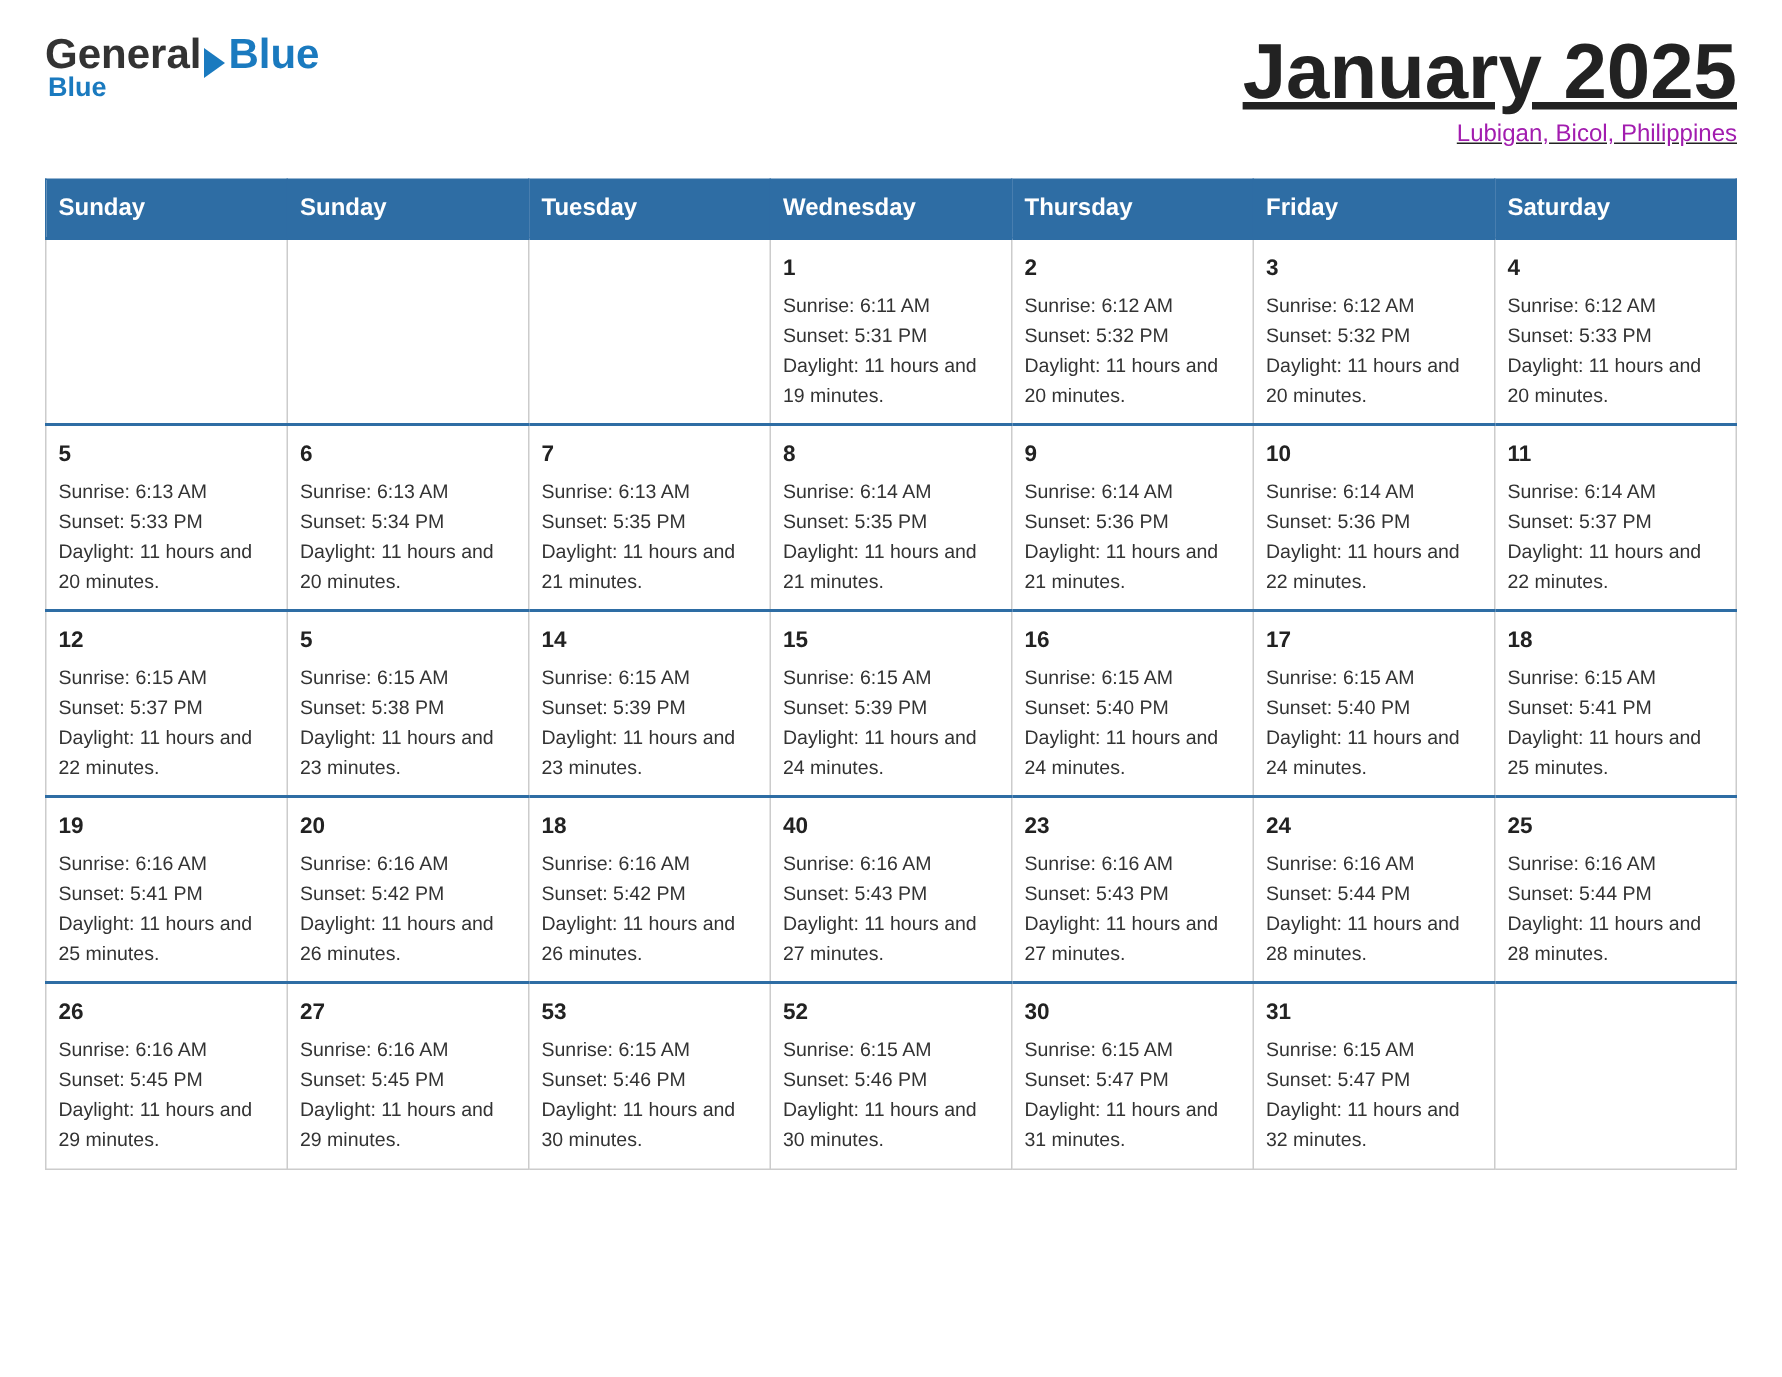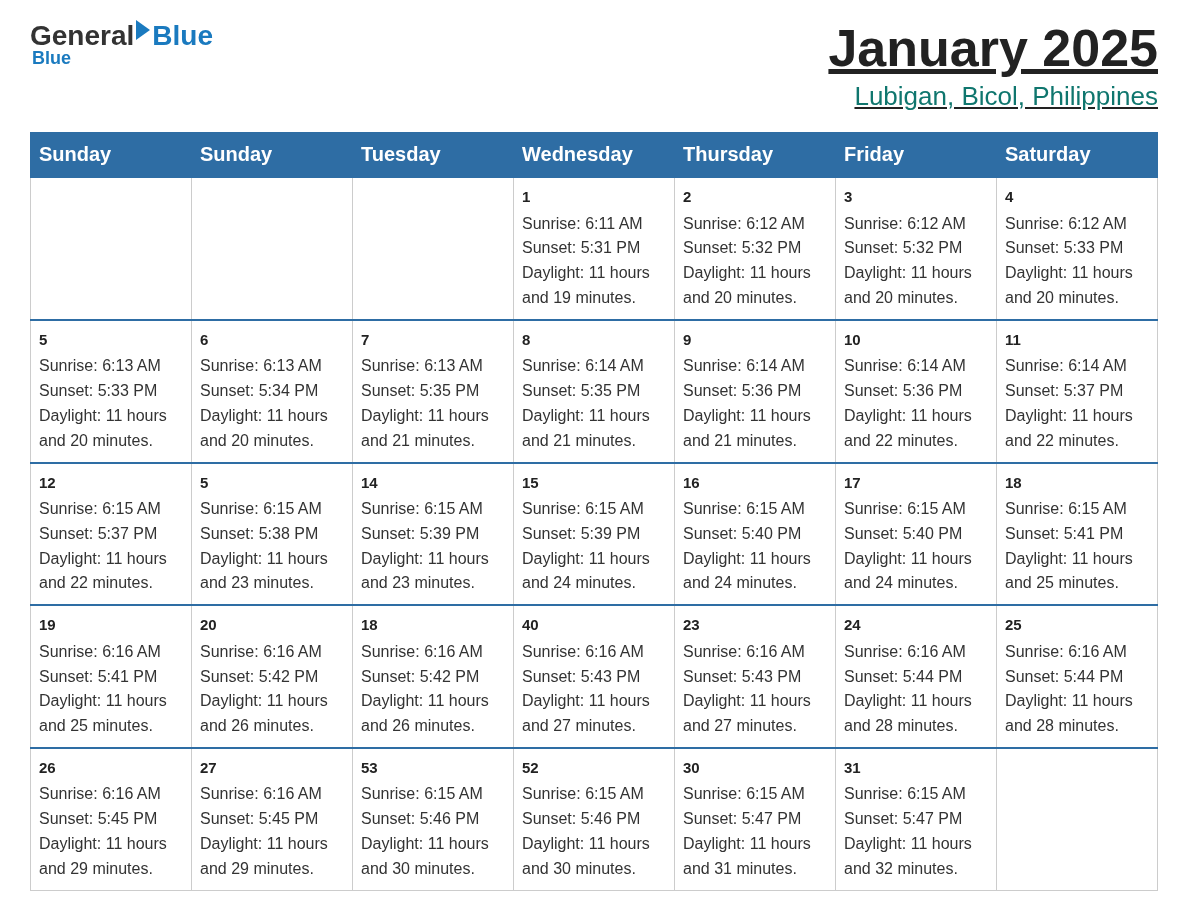--- a/index.html
+++ b/index.html
@@ -17,21 +17,21 @@
       align-items: flex-start;
       margin-bottom: 20px;
     }
     .logo {
       display: flex;
       flex-direction: column;
       align-items: flex-start;
     }
     .logo-text {
       display: flex;
-      align-items: flex-start;
+      align-items: flex-end;
       font-size: 28px;
       font-weight: bold;
       color: #333;
     }
     .logo-blue {
       color: #1a7abf;
     }
     .logo-arrow {
       width: 0;
       height: 0;
@@ -53,33 +53,33 @@
       text-align: right;
       text-decoration: underline;
     }
     .month-title {
       font-size: 52px;
       font-weight: bold;
       color: #222;
       line-height: 1.1;
     }
     .location-title {
-      font-size: 26px;
-      color: #0f766e;
+      font-size: 16px;
+      color: #a21caf;
       margin-top: 4px;
     }
     .calendar {
       width: 100%;
       border-collapse: collapse;
       border: 1px solid #ccc;
     }
     .calendar th {
       background-color: #2e6da4;
       color: #fff;
-      font-size: 20px;
+      font-size: 16px;
       font-weight: bold;
       padding: 10px 8px;
       text-align: left;
       border: 1px solid #2e6da4;
     }
     .calendar td {
       vertical-align: top;
       padding: 8px;
       border: 1px solid #ccc;
       width: calc(100% / 7);
@@ -88,21 +88,21 @@
       line-height: 1.5;
     }
     .calendar td .day-num {
       font-size: 15px;
       font-weight: bold;
       color: #222;
       display: block;
       margin-bottom: 3px;
     }
     .calendar td .day-info {
-      font-size: 16px;
+      font-size: 13px;
       color: #333;
       line-height: 1.55;
     }
     .calendar tr.week-row td {
       border-top: 2px solid #2e6da4;
     }
     .empty-cell {
       background: #fff;
     }
   </style>

